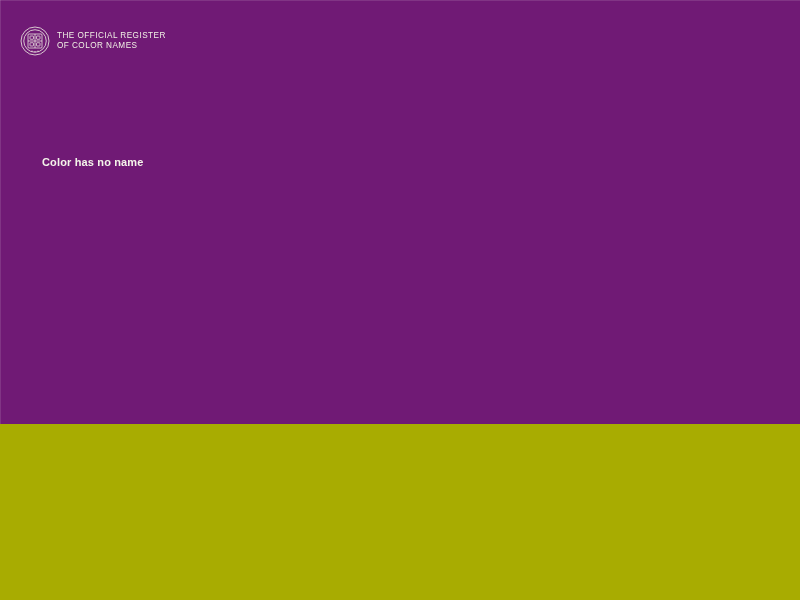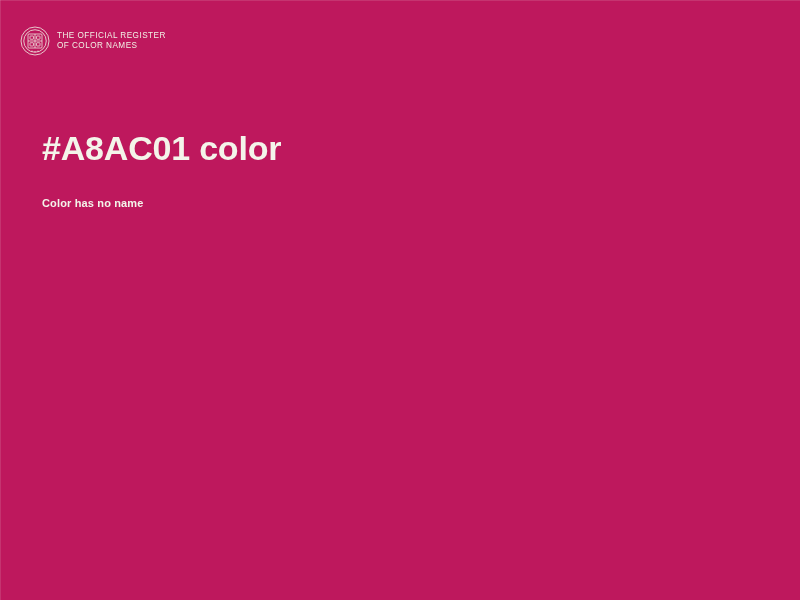--- a/index.html
+++ b/index.html
@@ -10,22 +10,22 @@
     width: 800px;
     height: 600px;
     overflow: hidden;
     font-family: "Liberation Sans", sans-serif;
     background: #a8ac01;
   }
 
   .page {
     position: relative;
     width: 800px;
-    height: 600px;
-    background: #be185d;
+    height: 424px;
+    background: #701a75;
     box-sizing: border-box;
     overflow: hidden;
   }
 
   
   .page::before {
     content: "";
     position: absolute;
     left: 0;
     top: 0;
@@ -136,17 +136,16 @@
     </span>
 
     <span class="brand-text">
       <span class="brand-line">THE OFFICIAL REGISTER</span>
       <span class="brand-line">OF COLOR NAMES</span>
     </span>
 
   </div>
 
   <div class="main">
-    <h1 class="color-title">#A8AC01 color</h1>
     <p class="color-subtitle">Color has no name</p>
   </div>
 
 </div>
 
 </body></html>

